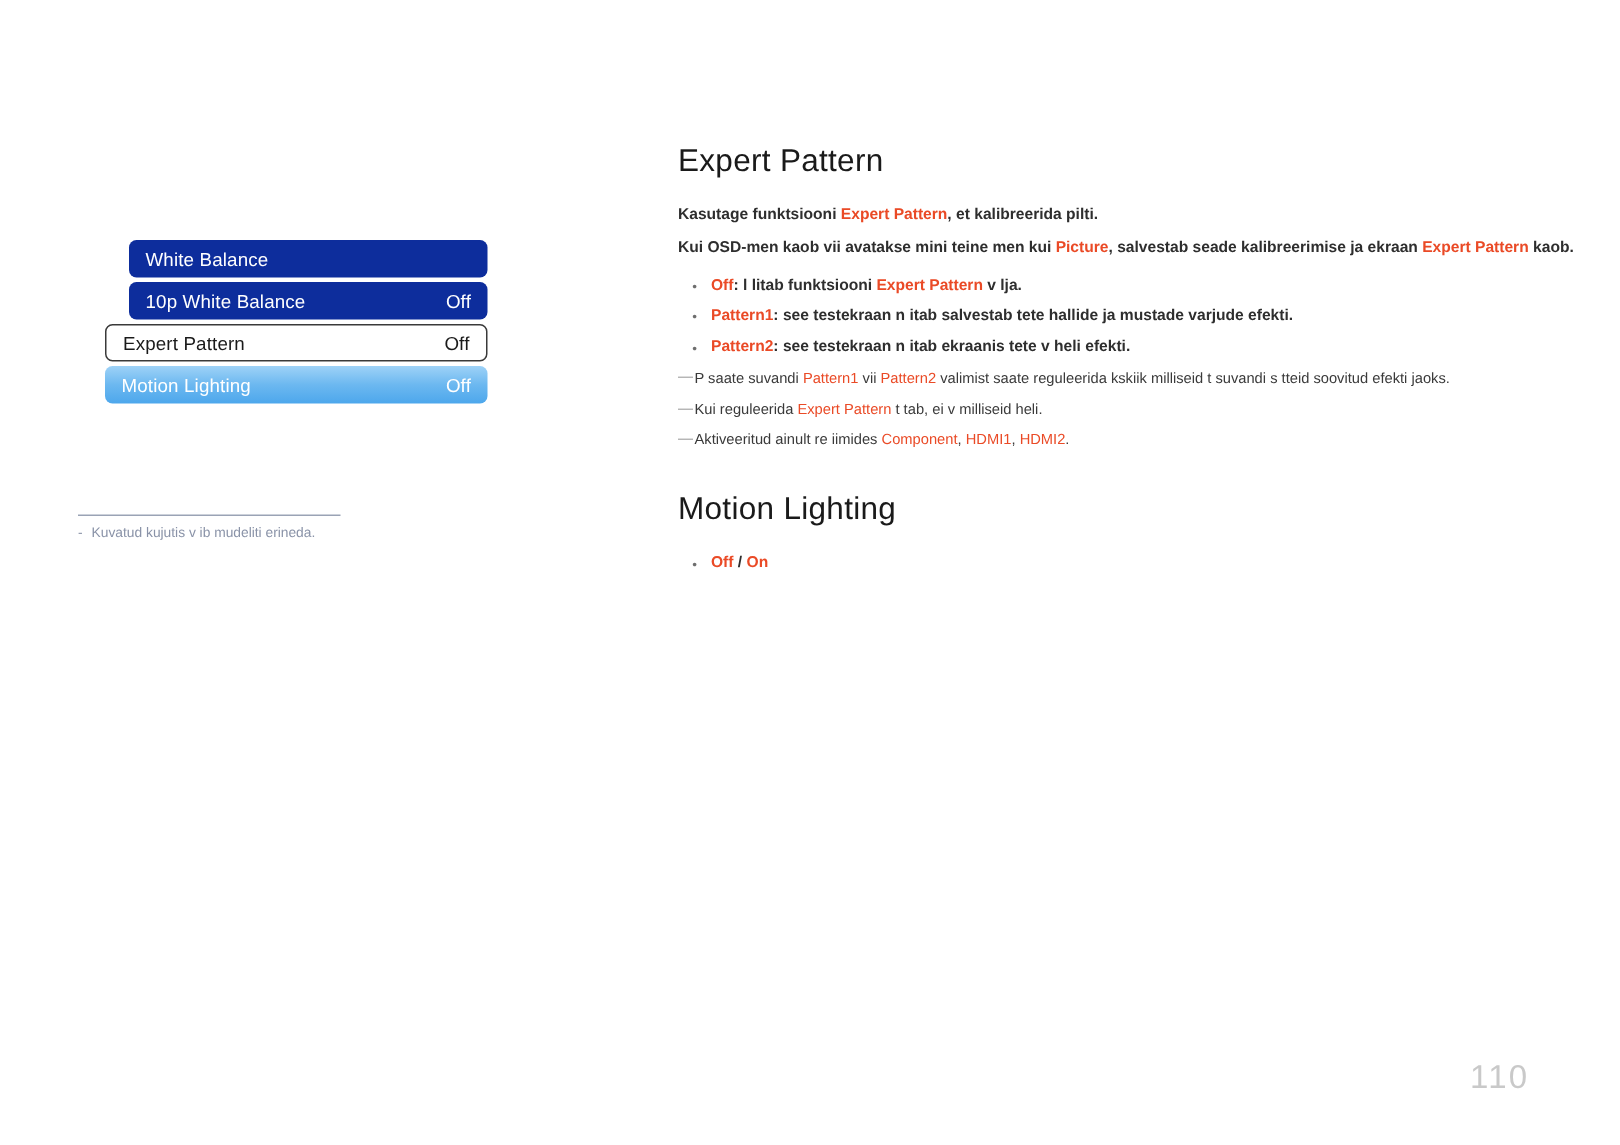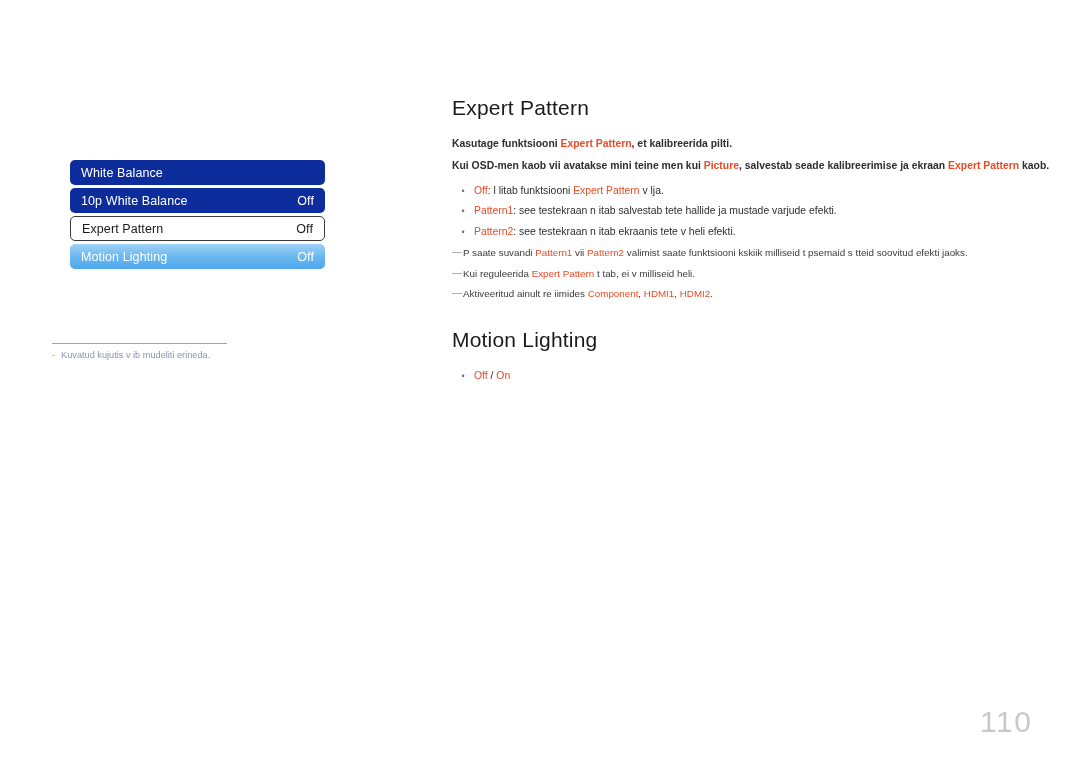--- a/index.html
+++ b/index.html
@@ -38,20 +38,21 @@
   .osd-row .osd-label {
     white-space: nowrap;
   }
   .osd-row .osd-value {
     margin-left: auto;
     white-space: nowrap;
   }
   .osd-row.style-dark {
     background: #0d2d9c;
     color: #ffffff;
+    margin-left: 16px;
   }
   .osd-row.style-selected {
     background: #ffffff;
     color: #1a1a1a;
     border: 1.4px solid #3a3a3a;
   }
   .osd-row.style-highlight {
     background: linear-gradient(to bottom, #9ed2f7 0%, #6cb8f0 50%, #4da7ec 100%);
     color: #ffffff;
   }
@@ -122,21 +123,21 @@
     margin-bottom: 4px;
   }
   .bullet-dot {
     width: 22px;
     flex: 0 0 22px;
     text-align: center;
     color: #6e6e6e;
     font-size: 9px;
     line-height: 1.85;
   }
-  .bullet-text { flex: 1; }
+  .bullet-text { flex: 1; font-weight: bold; }
   .note-row {
     display: flex;
     font-size: 9.8px;
     line-height: 1.62;
     color: #3a3a3a;
     margin-bottom: 5px;
   }
   .note-em {
     flex: 0 0 11px;
     color: #9a9a9a;
@@ -145,21 +146,21 @@
   }
   .note-text { flex: 1; }
 
   #section-motion { margin-top: 26px; }
 
   
   #page-number {
     position: absolute;
     left: 980px;
     top: 705px;
-    font-size: 30px;
+    font-size: 22px;
     color: #c9c9c9;
     letter-spacing: 1.5px;
   }
 </style>
 </head>
 <body>
 
 <div id="osd-panel">
     <div class="osd-row style-dark">
       <span class="osd-label">White Balance</span>
@@ -198,21 +199,21 @@
       <div class="bullet-row">
         <span class="bullet-dot">•</span>
         <span class="bullet-text"><span class="hl">Pattern1</span><span>: see testekraan n itab salvestab tete hallide ja mustade varjude efekti.</span></span>
       </div>
       <div class="bullet-row">
         <span class="bullet-dot">•</span>
         <span class="bullet-text"><span class="hl">Pattern2</span><span>: see testekraan n itab ekraanis tete v heli efekti.</span></span>
       </div>
       <div class="note-row">
         <span class="note-em">—</span>
-        <span class="note-text"><span>P saate suvandi </span><span class="hl">Pattern1</span><span> vii </span><span class="hl">Pattern2</span><span> valimist saate funktsiooni  kskiik milliseid t psemaid s tteid soovitud efekti jaoks.</span></span>
+        <span class="note-text"><span>P saate suvandi </span><span class="hl">Pattern1</span><span> vii </span><span class="hl">Pattern2</span><span> valimist saate reguleerida  kskiik milliseid t suvandi s tteid soovitud efekti jaoks.</span></span>
       </div>
       <div class="note-row">
         <span class="note-em">—</span>
         <span class="note-text"><span>Kui reguleerida </span><span class="hl">Expert Pattern</span><span> t tab, ei v milliseid heli.</span></span>
       </div>
       <div class="note-row">
         <span class="note-em">—</span>
         <span class="note-text"><span>Aktiveeritud ainult re iimides </span><span class="hl">Component</span><span>, </span><span class="hl">HDMI1</span><span>, </span><span class="hl">HDMI2</span><span>.</span></span>
       </div>
     </div>

